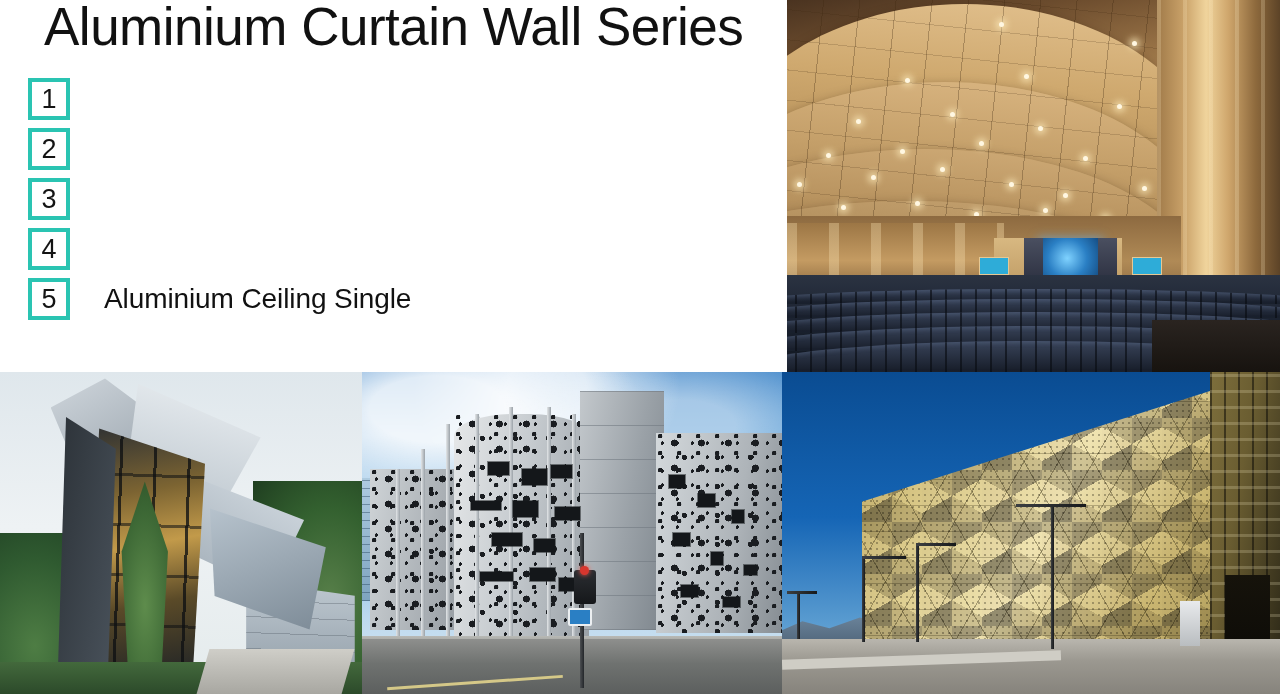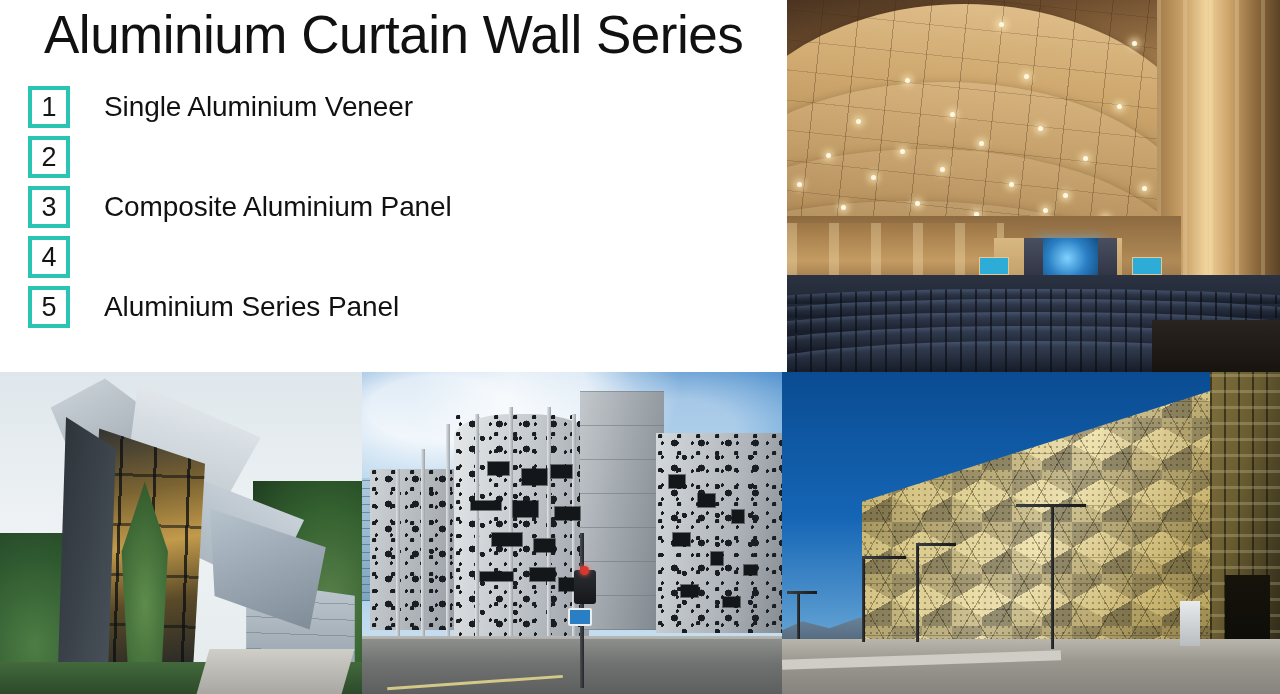--- a/index.html
+++ b/index.html
@@ -6,21 +6,21 @@
   html, body {
     width: 1280px; height: 694px;
     background: #ffffff;
     font-family: "Liberation Sans", sans-serif;
     overflow: hidden;
   }
   .slide { position: relative; width: 1280px; height: 694px; background: #fff; }
 
   
   .text-panel {
-    position: absolute; left: 0; top: 8px; width: 787px; height: 340px;
+    position: absolute; left: 0; top: 0; width: 787px; height: 340px;
     background: #ffffff;
   }
   .slide-title {
     position: absolute; left: 44px; top: -4px;
     font-size: 53px; line-height: 62px; color: #111111;
     font-weight: 400; letter-spacing: -0.5px;
     white-space: nowrap;
     font-family: "Liberation Sans", sans-serif;
   }
   .list { position: absolute; left: 28px; top: 74px; }
@@ -324,39 +324,37 @@
 <div class="slide">
 
   <div class="text-panel">
 
     <div class="slide-title">Aluminium Curtain Wall Series</div>
 
     <div class="list">
 
       <div class="list-item">
         <div class="num-box">1</div>
-        <div class="item-label">Single Aluminium Veneer</div>
       </div>
 
       <div class="list-item">
         <div class="num-box">2</div>
       </div>
 
       <div class="list-item">
         <div class="num-box">3</div>
-        <div class="item-label">Composite Aluminium Panel</div>
       </div>
 
       <div class="list-item">
         <div class="num-box">4</div>
       </div>
 
       <div class="list-item">
         <div class="num-box">5</div>
-        <div class="item-label">Aluminium Series Panel</div>
+        <div class="item-label">Aluminium Ceiling Single</div>
       </div>
 
     </div>
   </div>
 
   <div class="img img-auditorium">
     <div class="aud">
       <div class="aud-ceil"></div>
       <div class="aud-band b1"></div>
       <div class="aud-band b2"></div>

